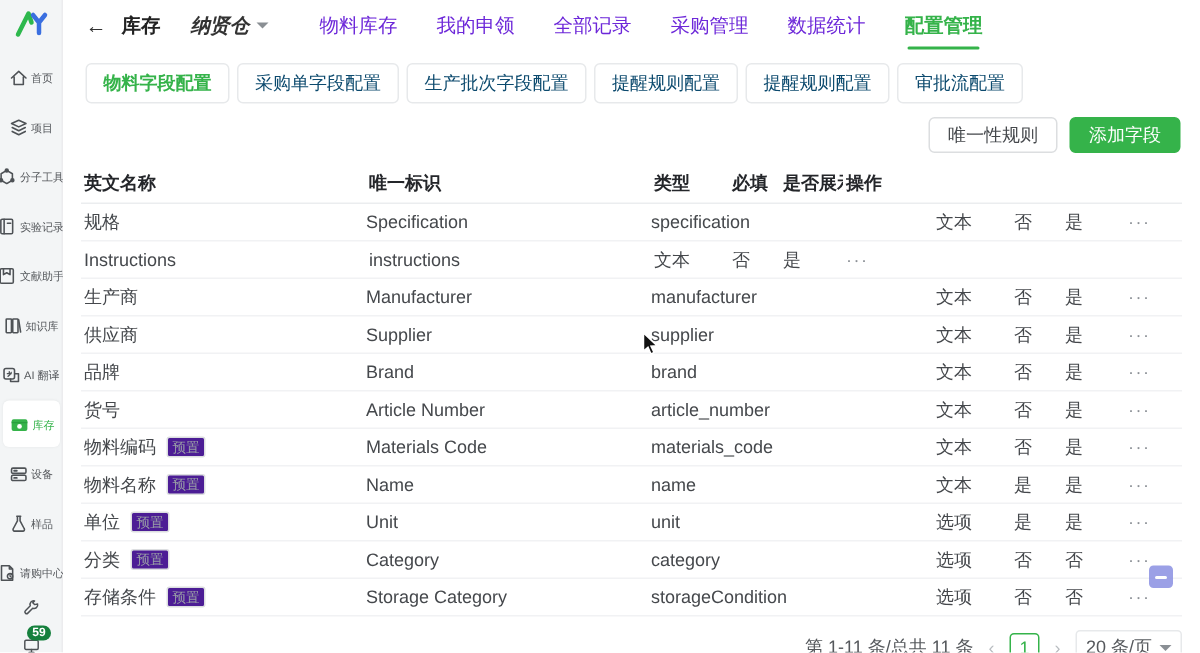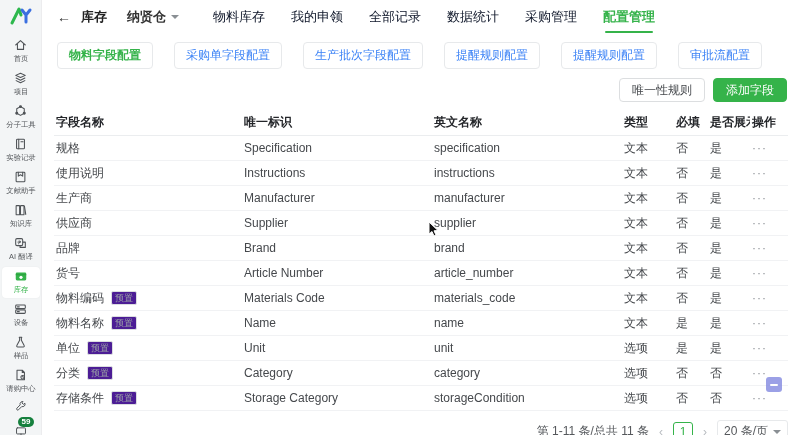--- a/index.html
+++ b/index.html
@@ -11,52 +11,52 @@
   .app { display:flex; width:800px; height:435px; }
 
   
   .sidebar {
     width:42px; background:#f3f5f6; height:435px; flex:0 0 42px;
     display:flex; flex-direction:column; align-items:center;
     padding:6px 0 6px 0; border-right:1px solid #ececee;
   }
   .logo { width:30px; height:26px; margin-bottom:10px; display:flex; align-items:center; justify-content:center; }
   .side-item {
-    width:38px; min-height:31px; display:flex; flex-direction:column; align-items:center;
-    margin-bottom:2px; cursor:pointer; border-radius:4px; padding:2px 0;
+    width:38px; min-height:31px; display:flex; align-items:center;
+    justify-content:center; margin-bottom:2px; cursor:pointer; border-radius:4px; padding:2px 0;
   }
   .side-item .lbl { font-size:8px; color:#55585c; margin-top:1px; white-space:nowrap; transform:scale(.92); }
   .side-item svg { display:block; }
   .side-item.active { background:#ffffff; box-shadow:0 0 2px rgba(0,0,0,.06); }
   .side-item.active .lbl { color:#35b34a; }
   .side-spacer { flex:1; }
   .side-tool { position:relative; width:38px; display:flex; justify-content:center; margin-bottom:7px; cursor:pointer; }
   .badge {
     position:absolute; top:-7px; left:16px; background:#15803d; color:#fff;
     font-size:8px; line-height:10px; padding:0 4px; border-radius:6px; font-weight:bold;
   }
 
   
   .main { flex:1; display:flex; flex-direction:column; position:relative; background:#fff; }
 
   .topbar { height:34px; display:flex; align-items:center; padding-left:15px; font-size:13px; }
   .back-arrow { font-size:14px; color:#333; margin-right:10px; cursor:pointer; }
   .module-title { font-weight:bold; color:#222; margin-right:20px; }
-  .warehouse { display:flex; align-items:center; color:#333; cursor:pointer; margin-right:34px; font-weight:bold; }
+  .warehouse { display:flex; align-items:center; color:#333; cursor:pointer; margin-right:34px; font-weight:bold;font-style:italic; }
   .caret { border:4px solid transparent; border-top-color:#8a8f94; margin-left:5px; margin-top:4px; }
   .topnav { display:flex; align-items:center; gap:26px; }
-  .topnav .nav-item { color:#0f172a; cursor:pointer; position:relative; padding:8px 0; }
+  .topnav .nav-item { color:#6d28d9; cursor:pointer; position:relative; padding:8px 0; }
   .topnav .nav-item.active { color:#35b34a; font-weight:bold; }
   .topnav .nav-item.active::after {
     content:""; position:absolute; left:2px; right:2px; bottom:1px; height:2px; background:#35b34a; border-radius:1px;
   }
 
-  .tabs { display:flex; gap:21px; padding:8px 14px 0 15px; }
+  .tabs { display:flex; gap:5px; padding:8px 14px 0 15px; }
   .tab {
-    font-size:12px; color:#3b82f6; background:#fff; border:1px solid #e7e9eb;
+    font-size:12px; color:#0c4a6e; background:#fff; border:1px solid #e7e9eb;
     border-radius:4px; padding:4px 11px; cursor:pointer; white-space:nowrap;
   }
   .tab.active { color:#35b34a; font-weight:bold; border-color:#e7e9eb; }
 
   .actions { display:flex; justify-content:flex-end; gap:8px; padding:9px 13px 0 0; }
   .btn { font-size:12px; border-radius:4px; padding:5px 12px; cursor:pointer; line-height:1; }
   .btn-plain { background:#fff; border:1px solid #dcdee0; color:#45484c; }
   .btn-primary { background:#35b34a; border:1px solid #35b34a; color:#fff; }
 
   
@@ -235,45 +235,44 @@
       <span class="back-arrow">←</span>
       <span class="module-title">库存</span>
       <span class="warehouse">
         <span>纳贤仓</span>
         <span class="caret"></span>
       </span>
       <div class="topnav">
         <span class="nav-item">物料库存</span>
         <span class="nav-item">我的申领</span>
         <span class="nav-item">全部记录</span>
+        <span class="nav-item">采购管理</span>
         <span class="nav-item">数据统计</span>
-        <span class="nav-item">采购管理</span>
         <span class="nav-item active">配置管理</span>
       </div>
     </div>
 
     <div class="tabs">
       <span class="tab active">物料字段配置</span>
       <span class="tab">采购单字段配置</span>
       <span class="tab">生产批次字段配置</span>
       <span class="tab">提醒规则配置</span>
       <span class="tab">提醒规则配置</span>
       <span class="tab">审批流配置</span>
     </div>
 
     <div class="actions">
       <button class="btn btn-plain">唯一性规则</button>
       <button class="btn btn-primary">添加字段</button>
     </div>
 
     <div class="table">
       <div class="thead">
-        <div class="th c-name">字段名称</div>
+        <div class="th c-en">英文名称</div>
         <div class="th c-key">唯一标识</div>
-        <div class="th c-en">英文名称</div>
         <div class="th c-type">类型</div>
         <div class="th c-req">必填</div>
         <div class="th c-disp">是否展示</div>
         <div class="th c-ops">操作</div>
       </div>
       <div id="table-body">
   <div class="tr">
     <div class="td c-name">
       <span class="cell-text">规格</span>
 
@@ -282,24 +281,20 @@
     <div class="td c-key">specification</div>
     <div class="td c-type">文本</div>
     <div class="td c-req">否</div>
     <div class="td c-disp">是</div>
     <div class="td c-ops">
               <span class="ops-dots">···</span>
             </div>
   </div>
 
   <div class="tr">
-    <div class="td c-name">
-      <span class="cell-text">使用说明</span>
-
-    </div>
     <div class="td c-en">Instructions</div>
     <div class="td c-key">instructions</div>
     <div class="td c-type">文本</div>
     <div class="td c-req">否</div>
     <div class="td c-disp">是</div>
     <div class="td c-ops">
               <span class="ops-dots">···</span>
             </div>
   </div>
 

